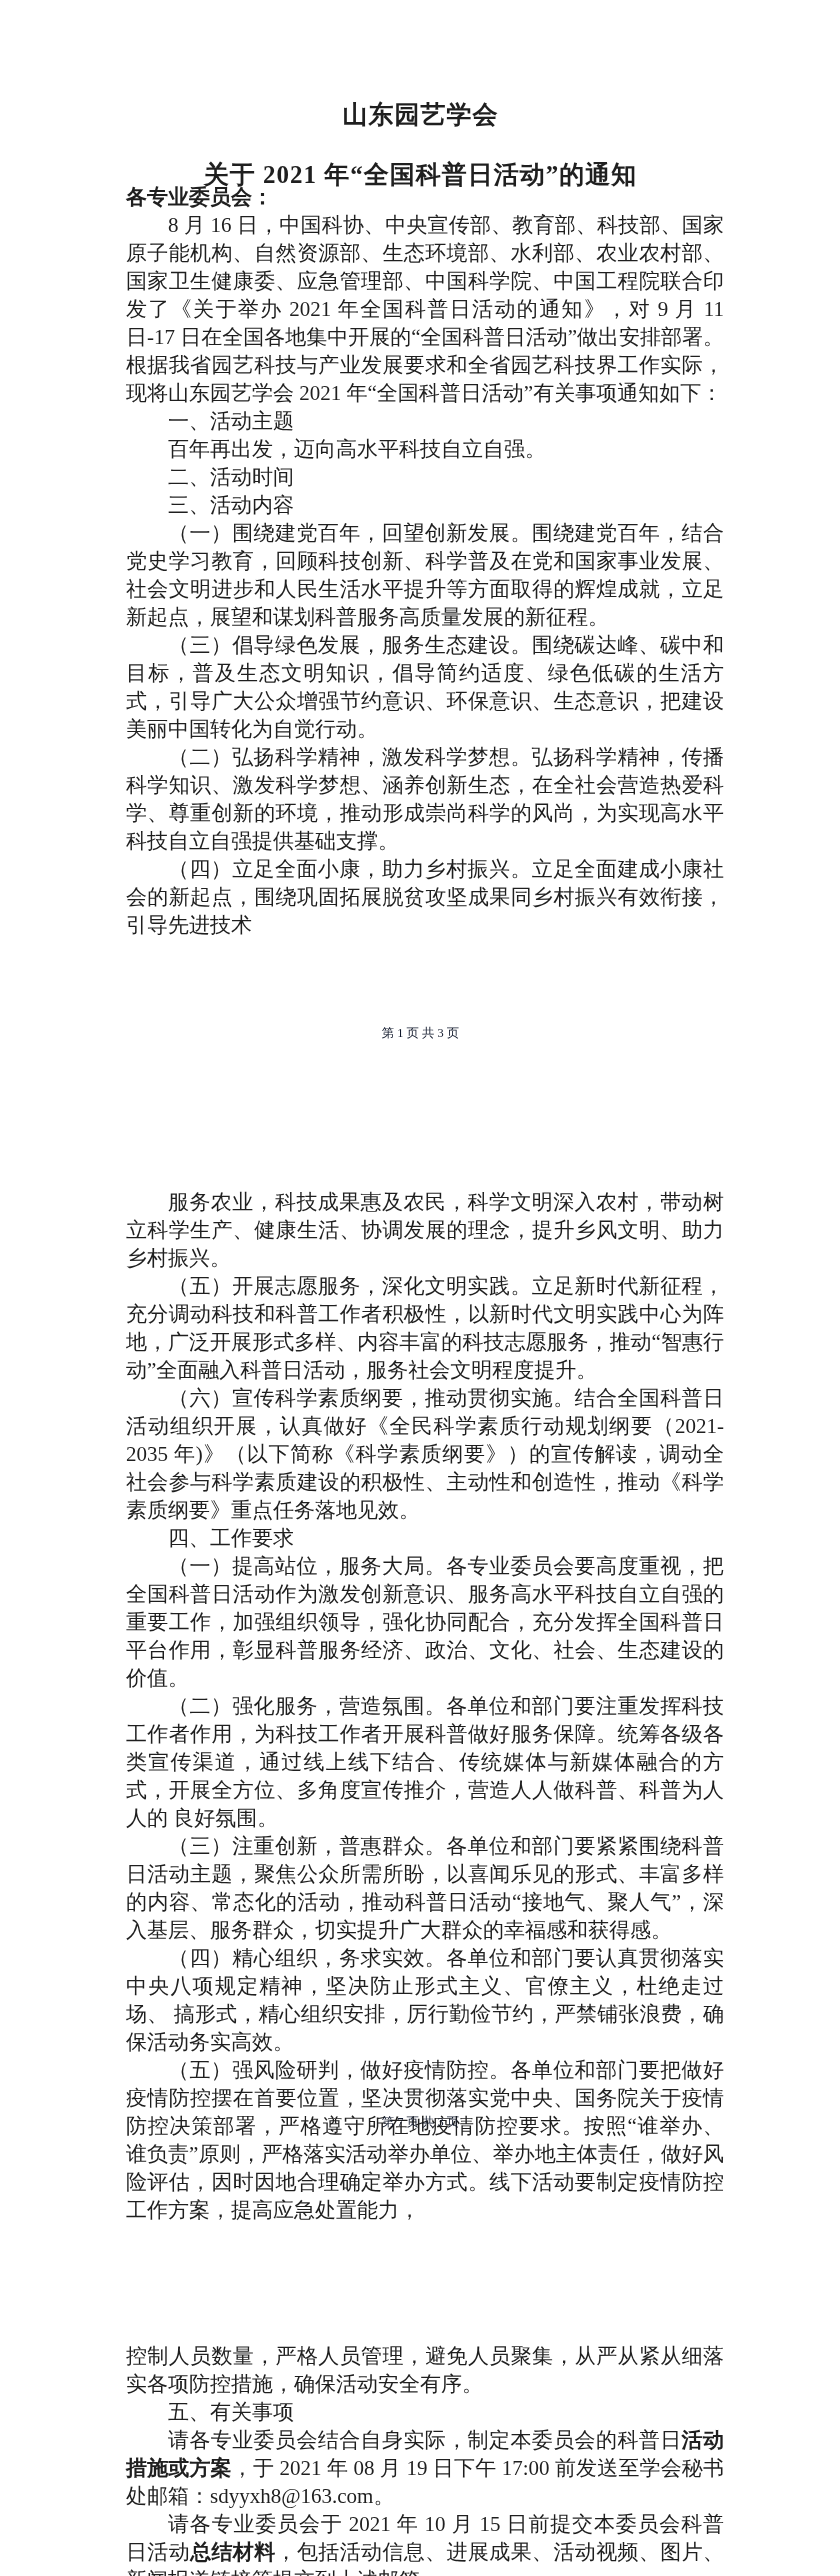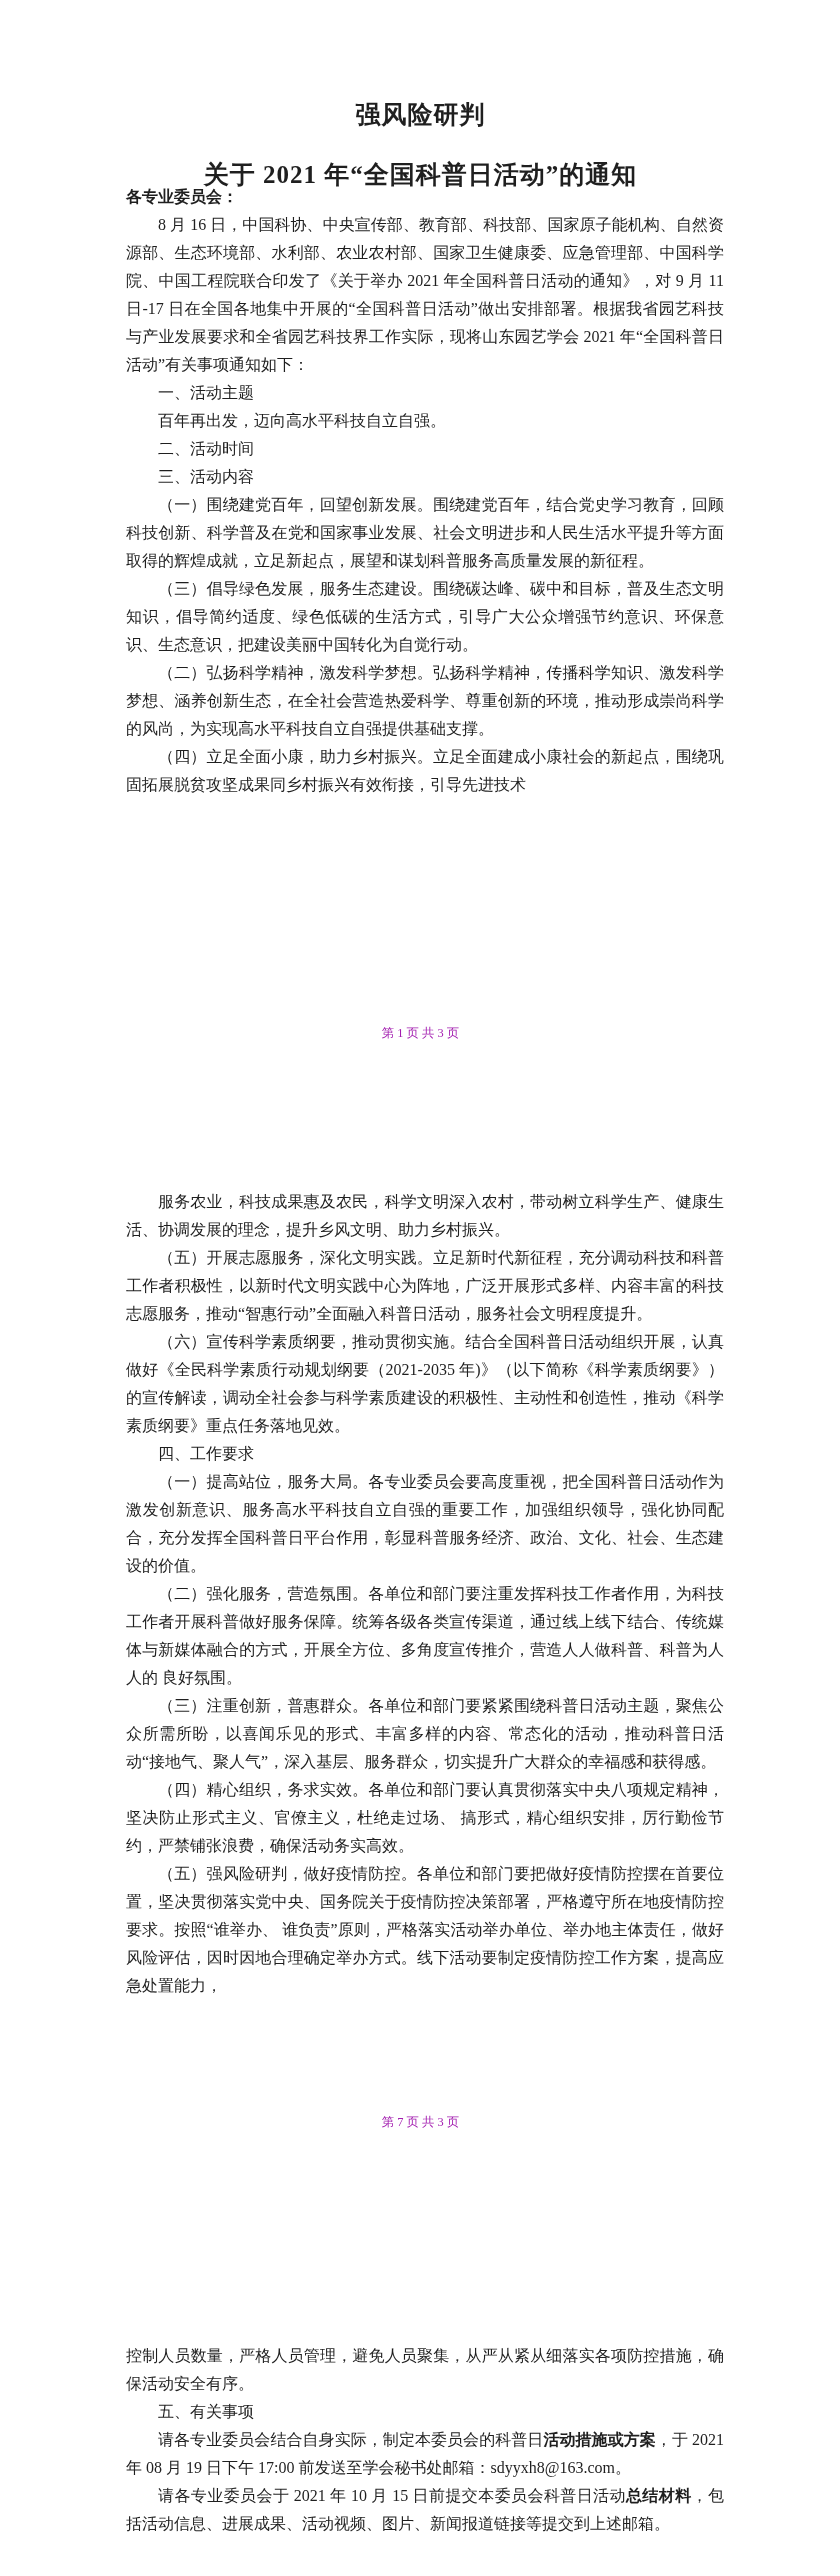--- a/index.html
+++ b/index.html
@@ -11,42 +11,42 @@
     position: relative;
   }
   .canvas { position: absolute; top: 0; left: 0; width: 841px; height: 3309px; }
 
   .doc-header { position: absolute; top: 102px; left: 0; width: 100%; text-align: center; }
   .title { font-size: 25px; font-weight: bold; line-height: 1; margin: 0; letter-spacing: 1px; }
   .title + .title { margin-top: 35px; }
 
   .body-block {
     position: absolute; left: 126px; width: 598px;
-    font-size: 16px; line-height: 28px;
+    font-size: 21px; line-height: 28px;
     text-align: justify;
   }
   .body-block p { margin: 0; }
   .para { text-indent: 2em; }
   .cont { text-indent: 0; }
   .salut { text-indent: 0; font-family: "Liberation Sans", sans-serif; font-weight: bold; }
   .hd { text-indent: 2em; font-family: "Liberation Sans", sans-serif; font-weight: normal; }
   .b { font-weight: bold; }
 
   .page-footer {
     position: absolute; left: 0; width: 100%;
-    text-align: center; font-size: 12.4px; line-height: 1; color: #a21caf;
+    text-align: center; font-size: 12.4px; line-height: 1; color: #0f172a;
   }
 </style>
 </head>
 <body>
 
 <div class="canvas">
 
   <div class="doc-header">
-    <p class="title">强风险研判</p>
+    <p class="title">山东园艺学会</p>
     <p class="title">关于 2021 年“全国科普日活动”的通知</p>
   </div>
 
   <div class="body-block" style="top:183px;">
     <p class="salut">各专业委员会：</p>
     <p class="para">8 月 16 日，中国科协、中央宣传部、教育部、科技部、国家原子能机构、自然资源部、生态环境部、水利部、农业农村部、国家卫生健康委、应急管理部、中国科学院、中国工程院联合印发了《关于举办 2021 年全国科普日活动的通知》，对 9 月 11 日-17 日在全国各地集中开展的“全国科普日活动”做出安排部署。根据我省园艺科技与产业发展要求和全省园艺科技界工作实际，现将山东园艺学会 2021 年“全国科普日活动”有关事项通知如下：</p>
     <p class="hd">一、活动主题</p>
     <p class="para">百年再出发，迈向高水平科技自立自强。</p>
     <p class="hd">二、活动时间</p>
     <p class="hd">三、活动内容</p>

